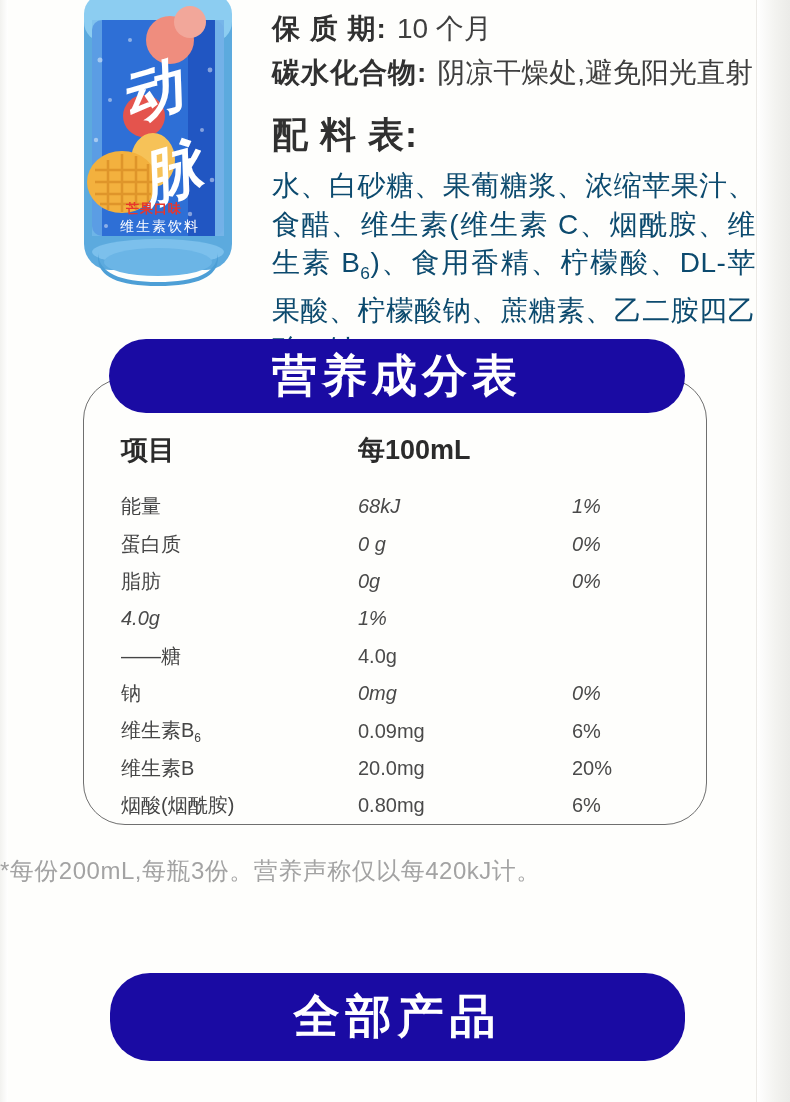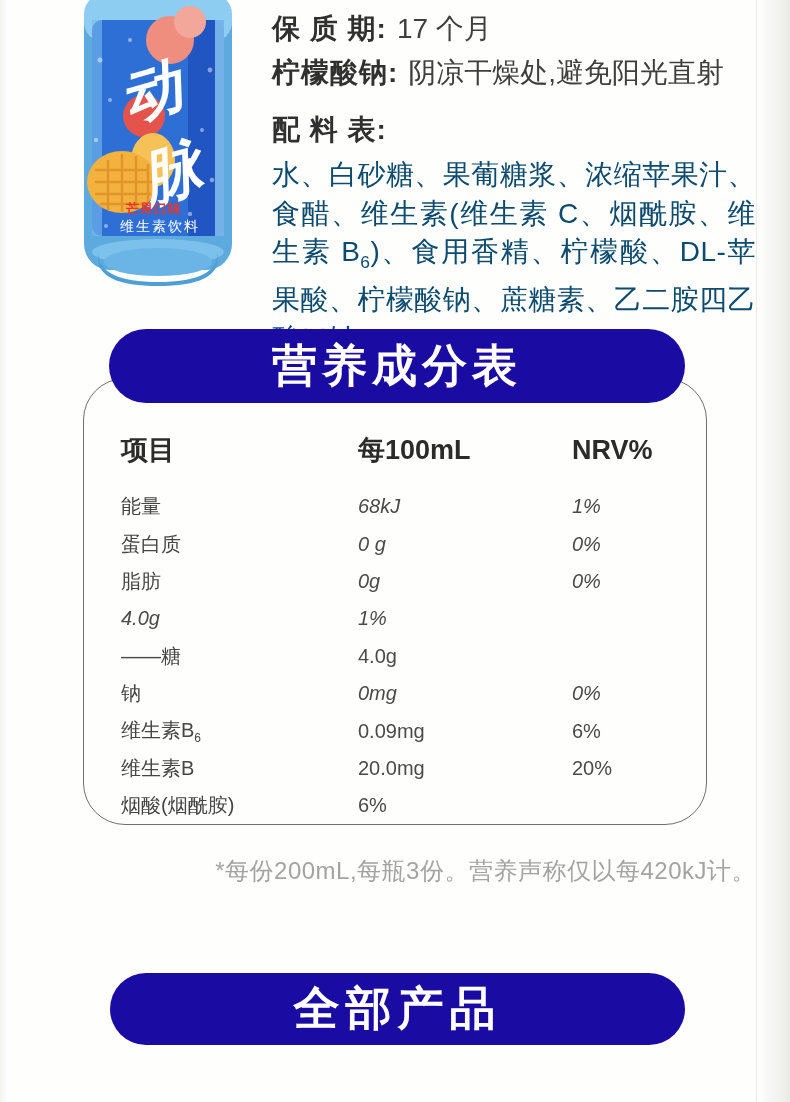--- a/index.html
+++ b/index.html
@@ -23,52 +23,52 @@
 
   
   .bottle { position:absolute; left:70px; top:0; width:176px; height:292px; }
   .bottle svg { width:100%; height:100%; display:block; }
 
   
   .info { position:absolute; left:272px; top:13px; width:484px; }
   .irow { margin-bottom:13px; font-size:28px; line-height:31px; }
   .ilbl { font-weight:700; color:#303030; letter-spacing:1px;text-align:center; }
   .ival { color:#3f3f3f; margin-left:10px; }
-  .ing-title { font-weight:700; color:#303030; font-size:28px; letter-spacing:1px; margin-top:23px; margin-bottom:7px; }
+  .ing-title { font-weight:700; color:#303030; font-size:36px; letter-spacing:1px; margin-top:23px; margin-bottom:7px; }
   .ing { font-size:28px; line-height:38.5px; color:#0c4a6e; letter-spacing:0.4px; text-align:justify; }
   .ing sub { font-size:0.62em; }
 
   
   .nbox {
     position:absolute; left:83px; top:378px; width:624px; height:447px;
     border:1px solid #6f6f6f; border-radius:42px; background:transparent;
   }
   .npill {
-    position:absolute; left:109px; top:329px; width:576px; height:74px;
+    position:absolute; left:109px; top:339px; width:576px; height:74px;
     background:var(--accent); border-radius:37px;
     display:flex; align-items:center; justify-content:center;
   }
   .npill span { color:#fff; font-size:45px; font-weight:700; letter-spacing:5px; }
 
   .ntable { position:absolute; left:83px; top:378px; width:552px; height:447px; padding:54px 20px 0 38px; }
   .nhead, .nrow { display:grid; grid-template-columns:237px 214px 1fr; align-items:center; }
   .nhead { height:32px; margin-bottom:24px; font-size:27px; font-weight:700; color:#2b2b2b; }
   .nrow { height:37.4px; font-size:20px; color:#4a4a4a; }
   .nrow .c1 { color:#454545; }
   .it { font-style:italic; }
   .nrow sub { font-size:0.6em; }
 
   .footnote {
-    position:absolute; left:0; top:855px; width:756px; text-align:right;
+    position:absolute; left:0; top:855px; width:756px; text-align:left;
     font-size:24px; color:#a3a3a3; letter-spacing:0.5px;
   }
 
   
   .allbtn {
-    position:absolute; left:110px; top:973px; width:575px; height:72px;
+    position:absolute; left:110px; top:973px; width:575px; height:88px;
     background:var(--accent); border-radius:40px; cursor:pointer;
     display:flex; align-items:center; justify-content:center;
   }
   .allbtn span { color:#fff; font-size:46px; font-weight:700; letter-spacing:6px; }
 
   :root { --accent:#1a0ba3; }
 </style>
 </head>
 <body>
 
@@ -116,39 +116,38 @@
           <circle cx="142" cy="180" r="2.3"></circle>
         <circle cx="36" cy="226" r="2"></circle>
           <circle cx="120" cy="214" r="2.2"></circle>
           <circle cx="60" cy="40" r="2"></circle>
       </g>
     </svg>
   </div>
 
   <section class="info">
     <div class="irow">
-      <span class="ilbl">保 质 期:</span><span class="ival">17 个月</span>
+      <span class="ilbl">保 质 期:</span><span class="ival">10 个月</span>
     </div>
     <div class="irow">
-      <span class="ilbl">柠檬酸钠:</span><span class="ival">阴凉干燥处,避免阳光直射</span>
+      <span class="ilbl">碳水化合物:</span><span class="ival">阴凉干燥处,避免阳光直射</span>
     </div>
     <div class="ing-title">配 料 表:</div>
     <p class="ing"><span>水、白砂糖、果葡糖浆、浓缩苹果汁、食醋、维生素(维生素 C、烟酰胺、维生素 B</span><sub>6</sub><span>)、食用香精、柠檬酸、DL-苹果酸、柠檬酸钠、蔗糖素、乙二胺四乙酸二钠</span></p>
   </section>
 
   <div class="nbox"></div>
   <div class="npill">
     <span>营养成分表</span>
   </div>
 
   <div class="ntable">
     <div class="nhead">
       <span>项目</span>
       <span>每100mL</span>
-      <span>NRV%</span>
     </div>
 
     <div class="nrow">
       <span class="c1">能量</span>
       <span class="c2 it">68kJ</span>
       <span class="c3 it">1%</span>
     </div>
     <div class="nrow">
       <span class="c1">蛋白质</span>
       <span class="c2 it">0 g</span>
@@ -178,20 +177,21 @@
       <span class="c2">0.09mg</span>
       <span class="c3">6%</span>
     </div>
     <div class="nrow">
       <span class="c1">维生素B</span>
       <span class="c2">20.0mg</span>
       <span class="c3">20%</span>
     </div>
     <div class="nrow">
       <span class="c1">烟酸(烟酰胺)</span>
+      <span class="c2">0.80mg</span>
       <span class="c3">6%</span>
     </div>
   </div>
 
   <p class="footnote">*每份200mL,每瓶3份。营养声称仅以每420kJ计。</p>
 
   <div class="allbtn">
     <span>全部产品</span>
   </div>
 </div>

